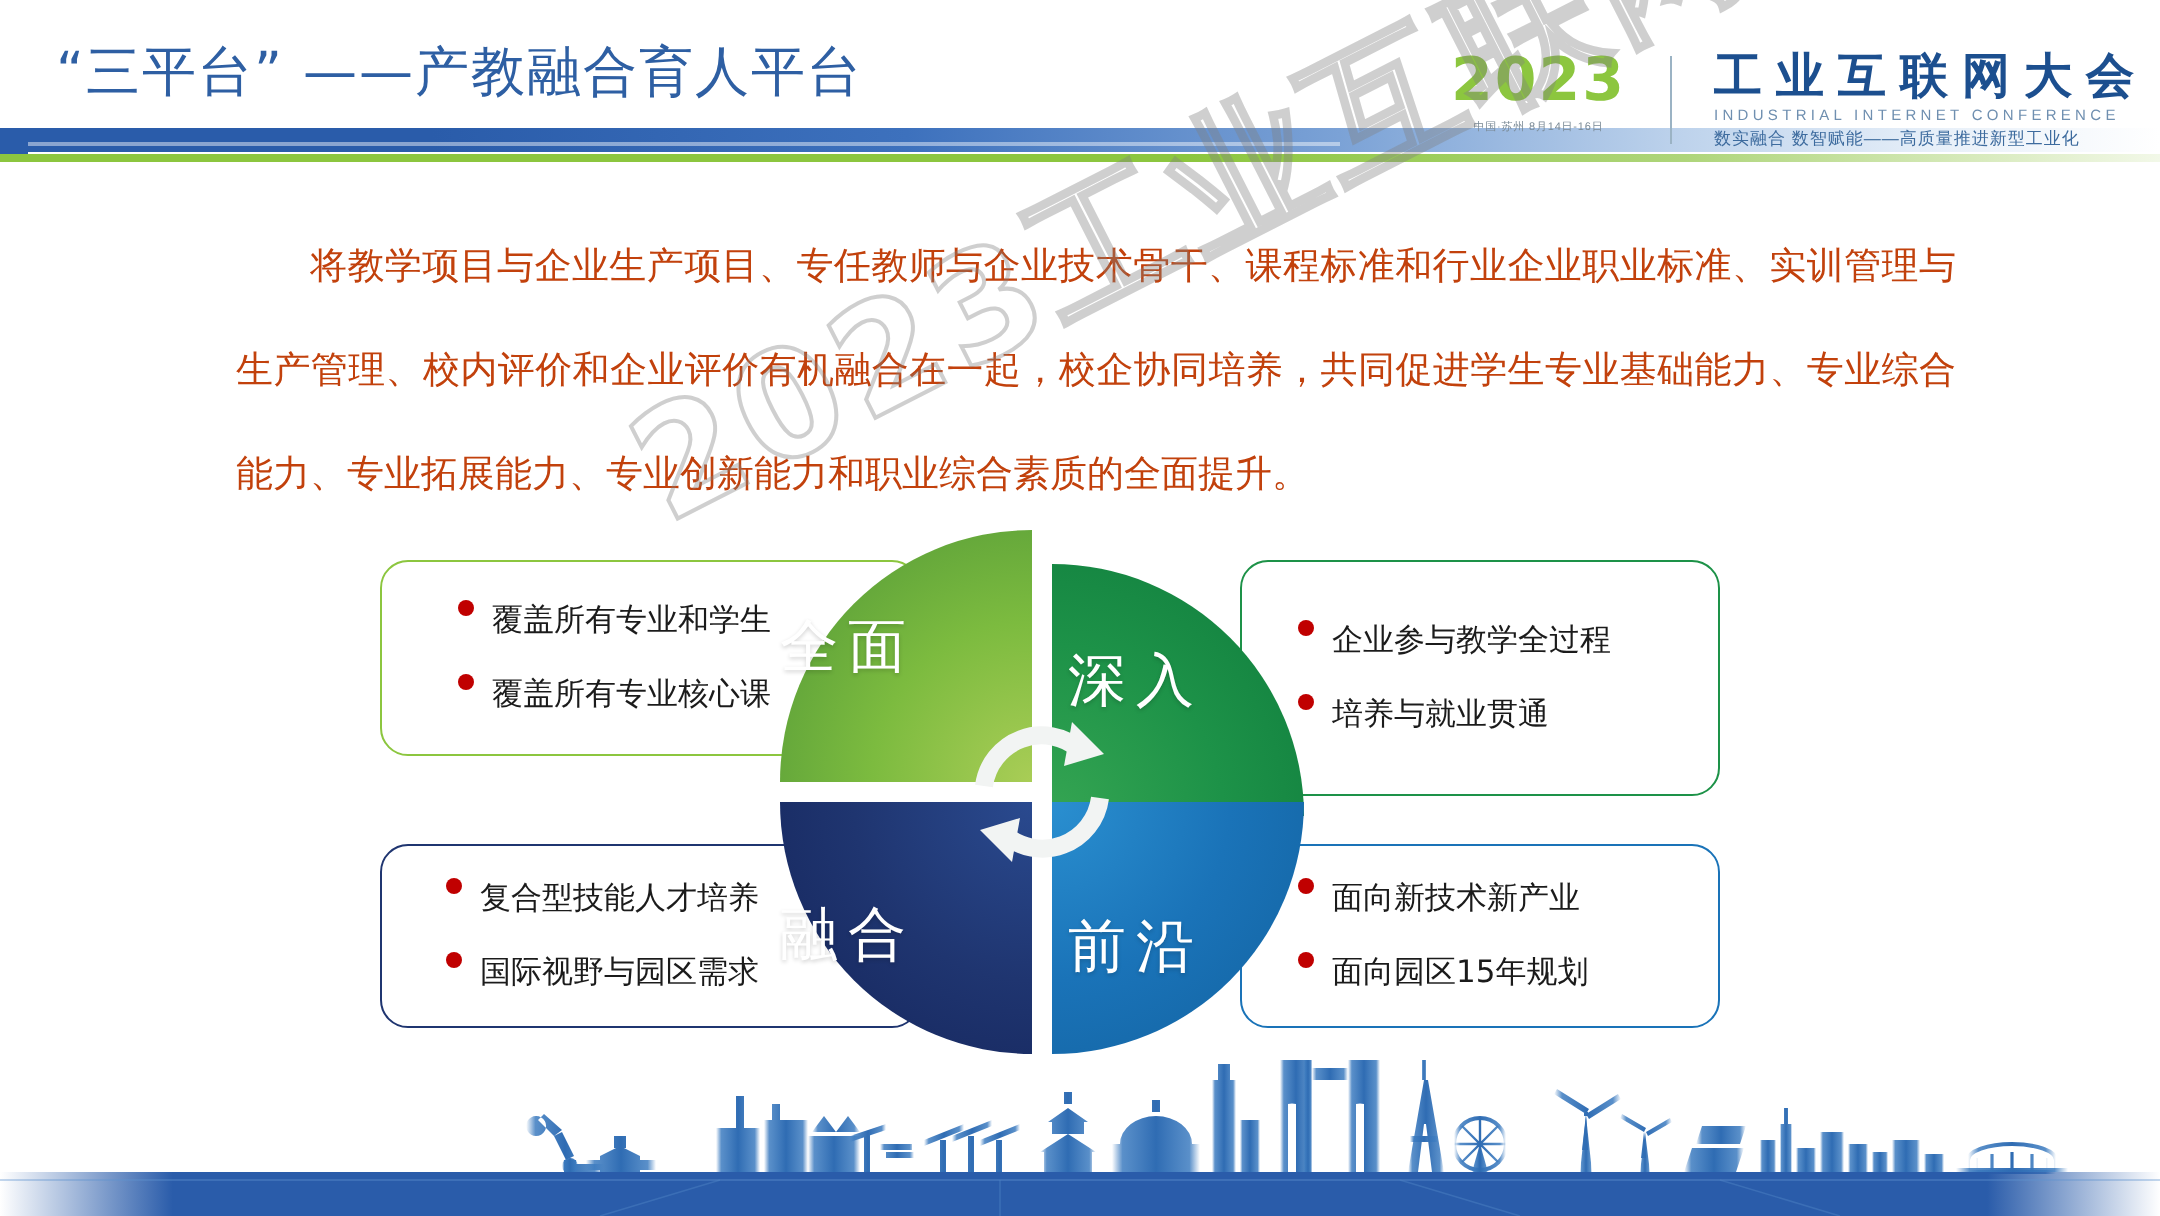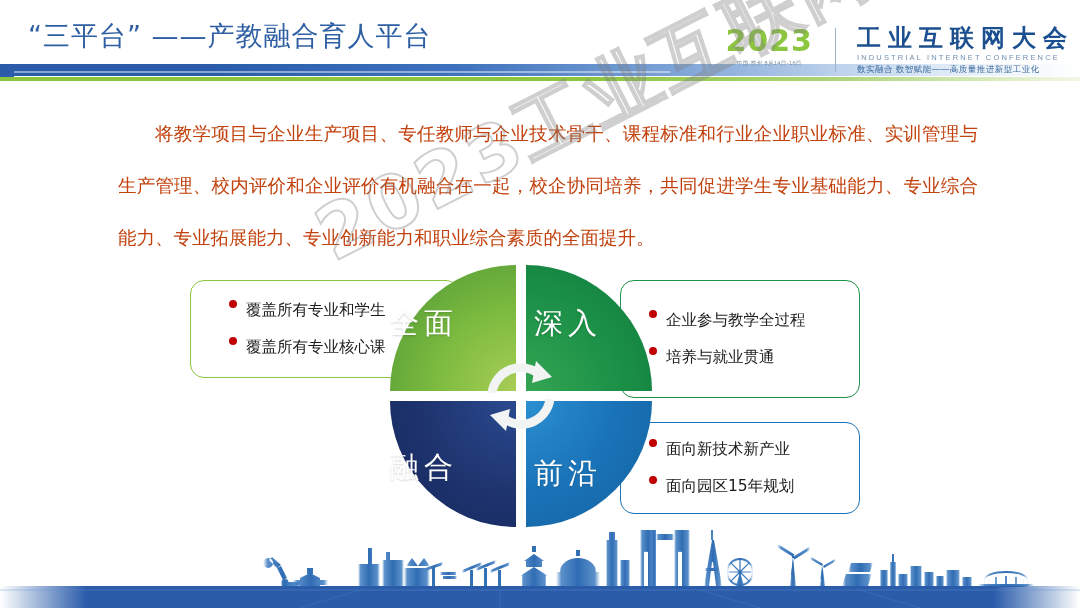--- a/index.html
+++ b/index.html
@@ -186,21 +186,21 @@
     text-shadow: 0 1px 2px rgba(0,0,0,0.18);
   }
   .quad-tl {
     left: 0; top: 0;
     border-top-left-radius: 126px;
     background: radial-gradient(circle at 100% 100%, #a9cd56 0%, #7cbb3f 45%, #4d9436 100%);
     padding-right: 8px; padding-bottom: 8px;
     box-sizing: border-box;
   }
   .quad-tr {
-    right: 0; top: 0;
+    right: 0; top: 17px;
     border-top-right-radius: 126px;
     background: radial-gradient(circle at 0% 100%, #35a552 0%, #1d9248 48%, #0e7a3c 100%);
     padding-left: 8px; padding-bottom: 8px;
     box-sizing: border-box;
   }
   .quad-bl {
     left: 0; bottom: 0;
     border-bottom-left-radius: 126px;
     background: radial-gradient(circle at 100% 0%, #2a4a8f 0%, #1f3570 50%, #14245a 100%);
     padding-right: 8px; padding-top: 8px;
@@ -311,20 +311,30 @@
       <div class="bullet-row">
         <span class="bullet-dot"></span>
         <span>企业参与教学全过程</span>
       </div>
       <div class="bullet-row">
         <span class="bullet-dot"></span>
         <span>培养与就业贯通</span>
       </div>
     </div>
 
+    <div class="callout callout-bl">
+      <div class="bullet-row">
+        <span class="bullet-dot"></span>
+        <span>复合型技能人才培养</span>
+      </div>
+      <div class="bullet-row">
+        <span class="bullet-dot"></span>
+        <span>国际视野与园区需求</span>
+      </div>
+    </div>
 
     <div class="callout callout-br">
       <div class="bullet-row">
         <span class="bullet-dot"></span>
         <span>面向新技术新产业</span>
       </div>
       <div class="bullet-row">
         <span class="bullet-dot"></span>
         <span>面向园区15年规划</span>
       </div>

